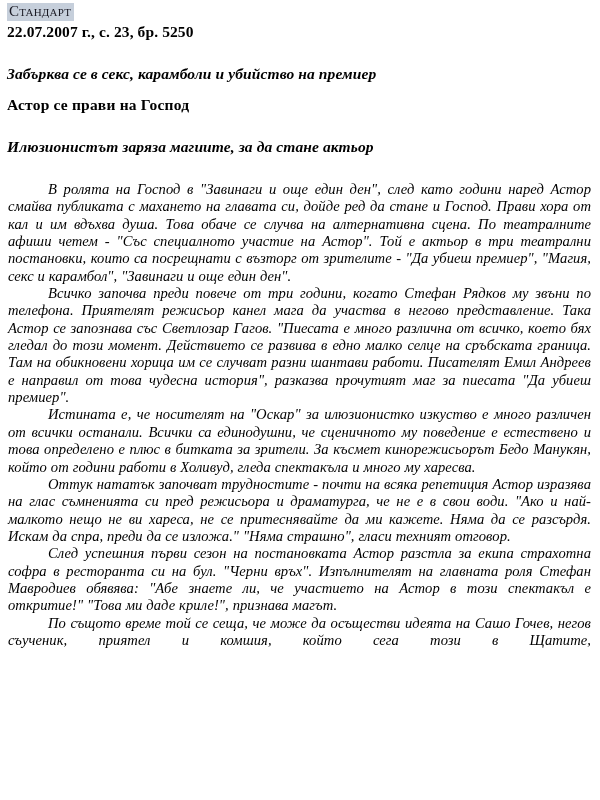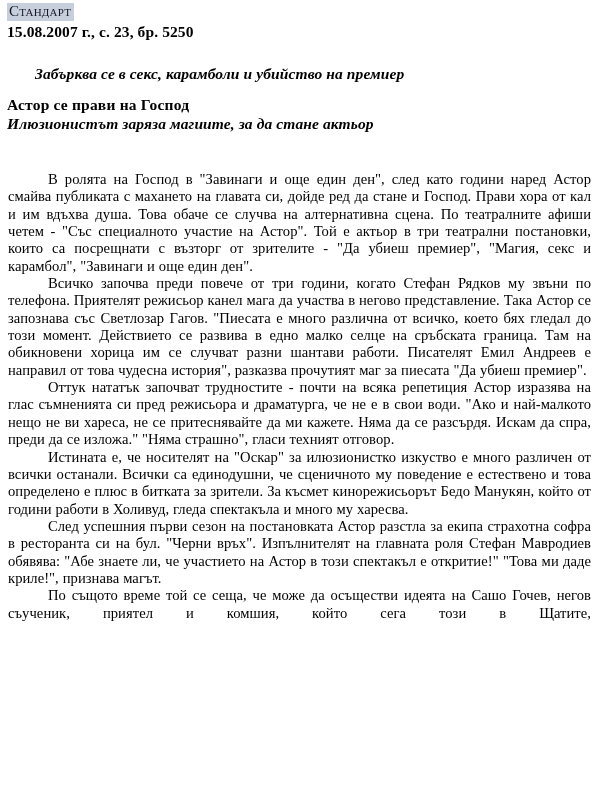--- a/index.html
+++ b/index.html
@@ -54,41 +54,42 @@
   .headlines {
     padding: 0 7px 0 7px;
   }
   .kicker {
     margin-top: 23px;
     font-size: 15.5px;
     line-height: 19px;
     font-weight: bold;
     font-style: italic;
     letter-spacing: 0.1px;
-    margin-left: 28px;
   }
   .headline {
     margin-top: 12px;
     font-size: 15.5px;
     line-height: 19px;
     font-weight: bold;
     letter-spacing: 0.2px;
   }
   .subhead {
+    margin-top: 23px;
     font-size: 15.5px;
     line-height: 19px;
     font-weight: bold;
     font-style: italic;
     letter-spacing: 0.1px;
   }
 
   
   .article-body {
-    margin-top: 38px;
+    margin-top: 25px;
     padding: 0 9px 0 8px;
+    font-style: italic;
   }
   .article-body p {
     margin: 0;
     text-align: justify;
     text-indent: 40px;
     font-size: 14.6px;
     line-height: 17.35px;
     letter-spacing: 0.05px;
     word-spacing: 0.2px;
     hyphens: none;
@@ -97,31 +98,31 @@
     text-align-last: justify;
   }
 </style>
 </head>
 <body>
 
 <div class="page">
 
   <div class="masthead">
     <div class="masthead-name">Стандарт</div>
-    <div class="masthead-issue">15.08.2007 г., с. 23, бр. 5250</div>
+    <div class="masthead-issue">22.07.2007 г., с. 23, бр. 5250</div>
   </div>
 
   <div class="headlines">
     <div class="kicker">Забърква се в секс, карамболи и убийство на премиер</div>
     <div class="headline">Астор се прави на Господ</div>
     <div class="subhead">Илюзионистът заряза магиите, за да стане актьор</div>
   </div>
 
   <div class="article-body">
     <p>В ролята на Господ в "Завинаги и още един ден", след като години наред Астор смайва публиката с махането на главата си, дойде ред да стане и Господ. Прави хора от кал и им вдъхва душа. Това обаче се случва на алтернативна сцена. По театралните афиши четем - "Със специалното участие на Астор". Той е актьор в три театрални постановки, които са посрещнати с възторг от зрителите -  "Да убиеш премиер", "Магия, секс и карамбол", "Завинаги и още един ден".</p>
     <p>Всичко започва преди повече от три години, когато Стефан Рядков му звъни по телефона. Приятелят режисьор канел мага да участва в негово представление. Така Астор се запознава със Светлозар Гагов. "Пиесата е много различна от всичко, което бях гледал до този момент. Действието се развива в едно малко селце на сръбската граница. Там на обикновени хорица им се случват разни шантави работи. Писателят Емил Андреев е направил от това чудесна история", разказва прочутият маг за пиесата "Да убиеш премиер".</p>
+    <p>Истината е, че носителят на "Оскар" за илюзионистко изкуство е много различен от всички останали. Всички са единодушни, че сценичното му поведение е естествено и това определено е плюс в битката за зрители. За късмет кинорежисьорът Бедо Манукян, който от години работи в Холивуд, гледа спектакъла и много му харесва.</p>
     <p>Оттук нататък започват трудностите - почти на всяка репетиция Астор изразява на глас съмненията си пред режисьора и драматурга, че не е в свои води. "Ако и най-малкото нещо не ви хареса, не се притеснявайте да ми кажете. Няма да се разсърдя. Искам да спра, преди да се изложа." "Няма страшно", гласи техният отговор.</p>
-    <p>Истината е, че носителят на "Оскар" за илюзионистко изкуство е много различен от всички останали. Всички са единодушни, че сценичното му поведение е естествено и това определено е плюс в битката за зрители. За късмет кинорежисьорът Бедо Манукян, който от години работи в Холивуд, гледа спектакъла и много му харесва.</p>
     <p>След успешния първи сезон на постановката Астор разстла за екипа страхотна софра в ресторанта си на бул. "Черни връх". Изпълнителят на главната роля Стефан Мавродиев обявява: "Абе знаете ли, че участието на Астор в този спектакъл е откритие!" "Това ми даде криле!", признава магът.</p>
     <p>По същото време той се сеща, че може да осъществи идеята на Сашо Гочев, негов съученик, приятел и комшия, който сега този в Щатите,</p>
   </div>
 
 </div>
 
 </body></html>

